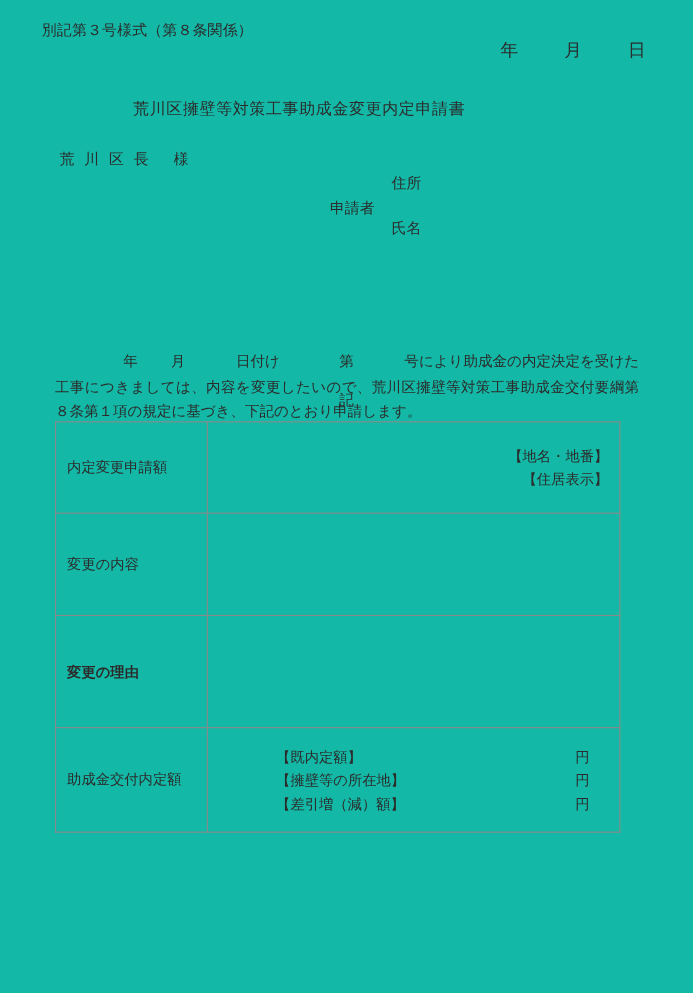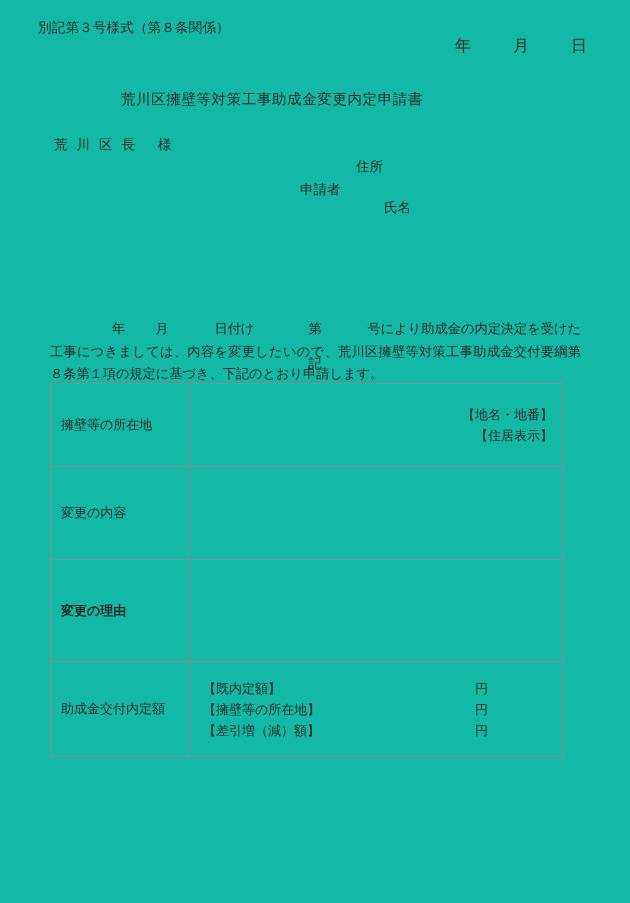--- a/index.html
+++ b/index.html
@@ -82,21 +82,21 @@
     left: 0px;
     top: 23px;
     white-space: nowrap;
   }
   .applicant-field {
     position: absolute;
     left: 56px;
     white-space: nowrap;
   }
   .field-addr   { top: 0px; }
-  .field-name   { top: 41px; margin-left: 28px; }
+  .field-name   { top: 41px; }
   .field-tel    { top: 78px; }
   .field-tel .paren {
     display: inline-block;
     margin-left: 32px;
   }
   .field-tel .paren .gap {
     display: inline-block;
     width: 36px;
   }
 
@@ -167,20 +167,21 @@
     line-height: 21px;
   }
   .amount-row {
     display: flex;
     align-items: baseline;
     white-space: nowrap;
   }
   .amount-row .amount-label {
     width: 272px;
     flex: 0 0 272px;
+    margin-left: 48px;
   }
   .amount-row .amount-unit {
     flex: 0 0 auto;
   }
 </style>
 </head>
 <body>
 
 <div class="page">
 
@@ -208,21 +209,21 @@
 
   <div class="body-text">
     <span class="indent"></span><span>年</span><span class="blank-sm"></span><span>月</span><span class="blank-md"></span><span>日付け</span><span class="blank-lg"></span><span>第</span><span class="blank-md"></span><span>号により助成金の内定決定を受けた工事につきましては、内容を変更したいので、荒川区擁壁等対策工事助成金交付要綱第８条第１項の規定に基づき、下記のとおり申請します。</span>
   </div>
 
   <div class="ki-marker">記</div>
 
   <table class="form-table">
     <tbody>
       <tr class="row-location">
-        <td class="label-cell">擁壁等の所在地</td>
+        <td class="label-cell">内定変更申請額</td>
         <td class="value-cell">
           <div class="value-line">【地名・地番】</div>
           <div class="value-line">【住居表示】</div>
         </td>
       </tr>
       <tr class="row-content">
         <td class="label-cell">変更の内容</td>
         <td class="value-cell"></td>
       </tr>
       <tr class="row-reason">

